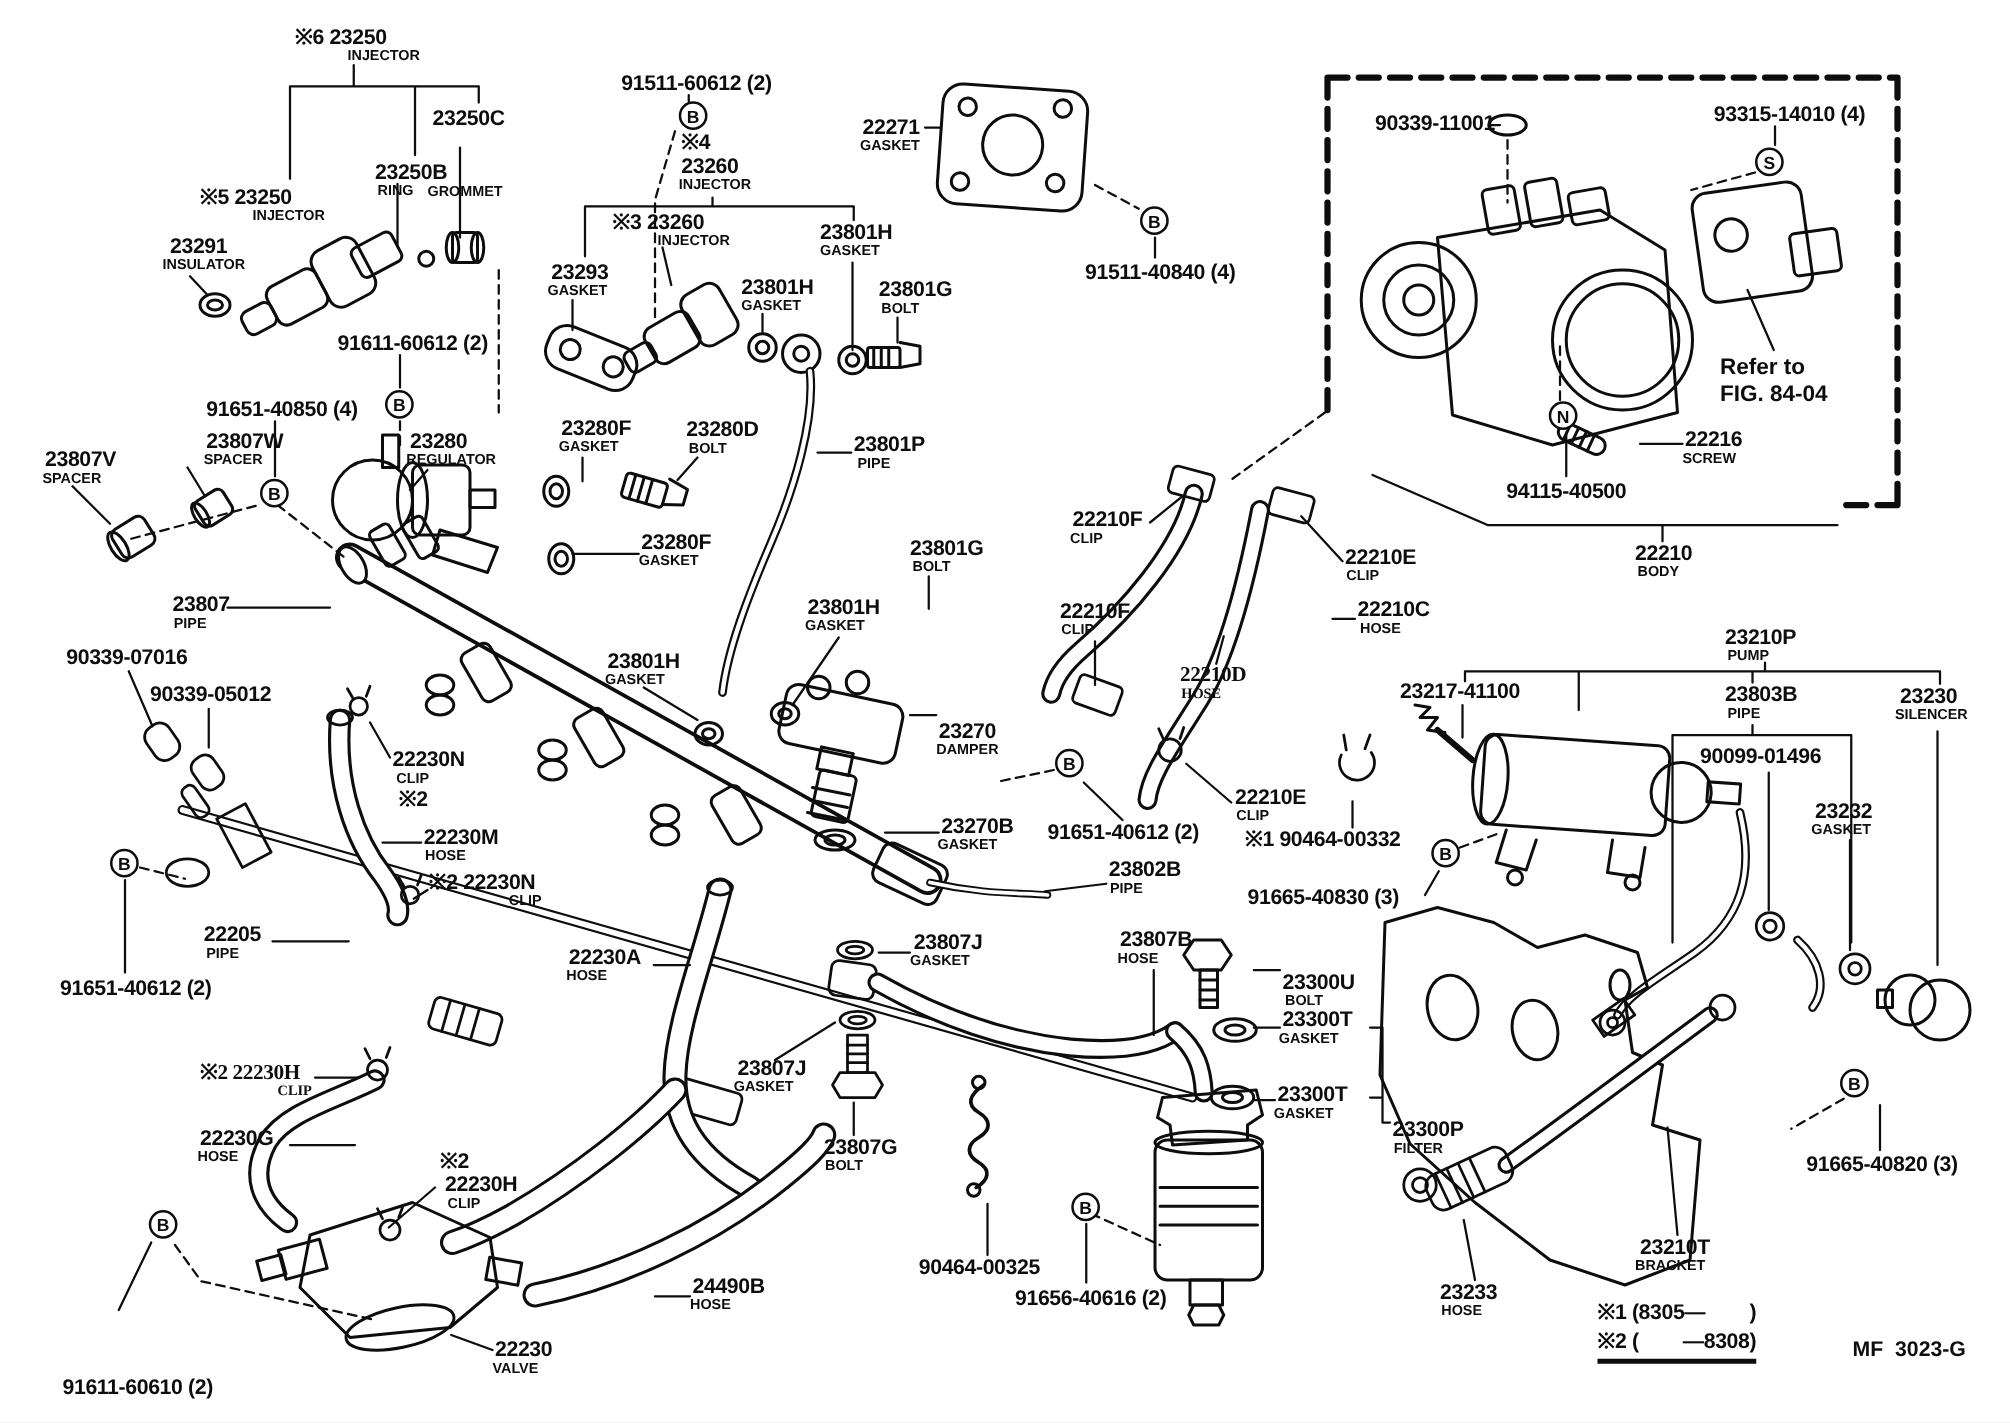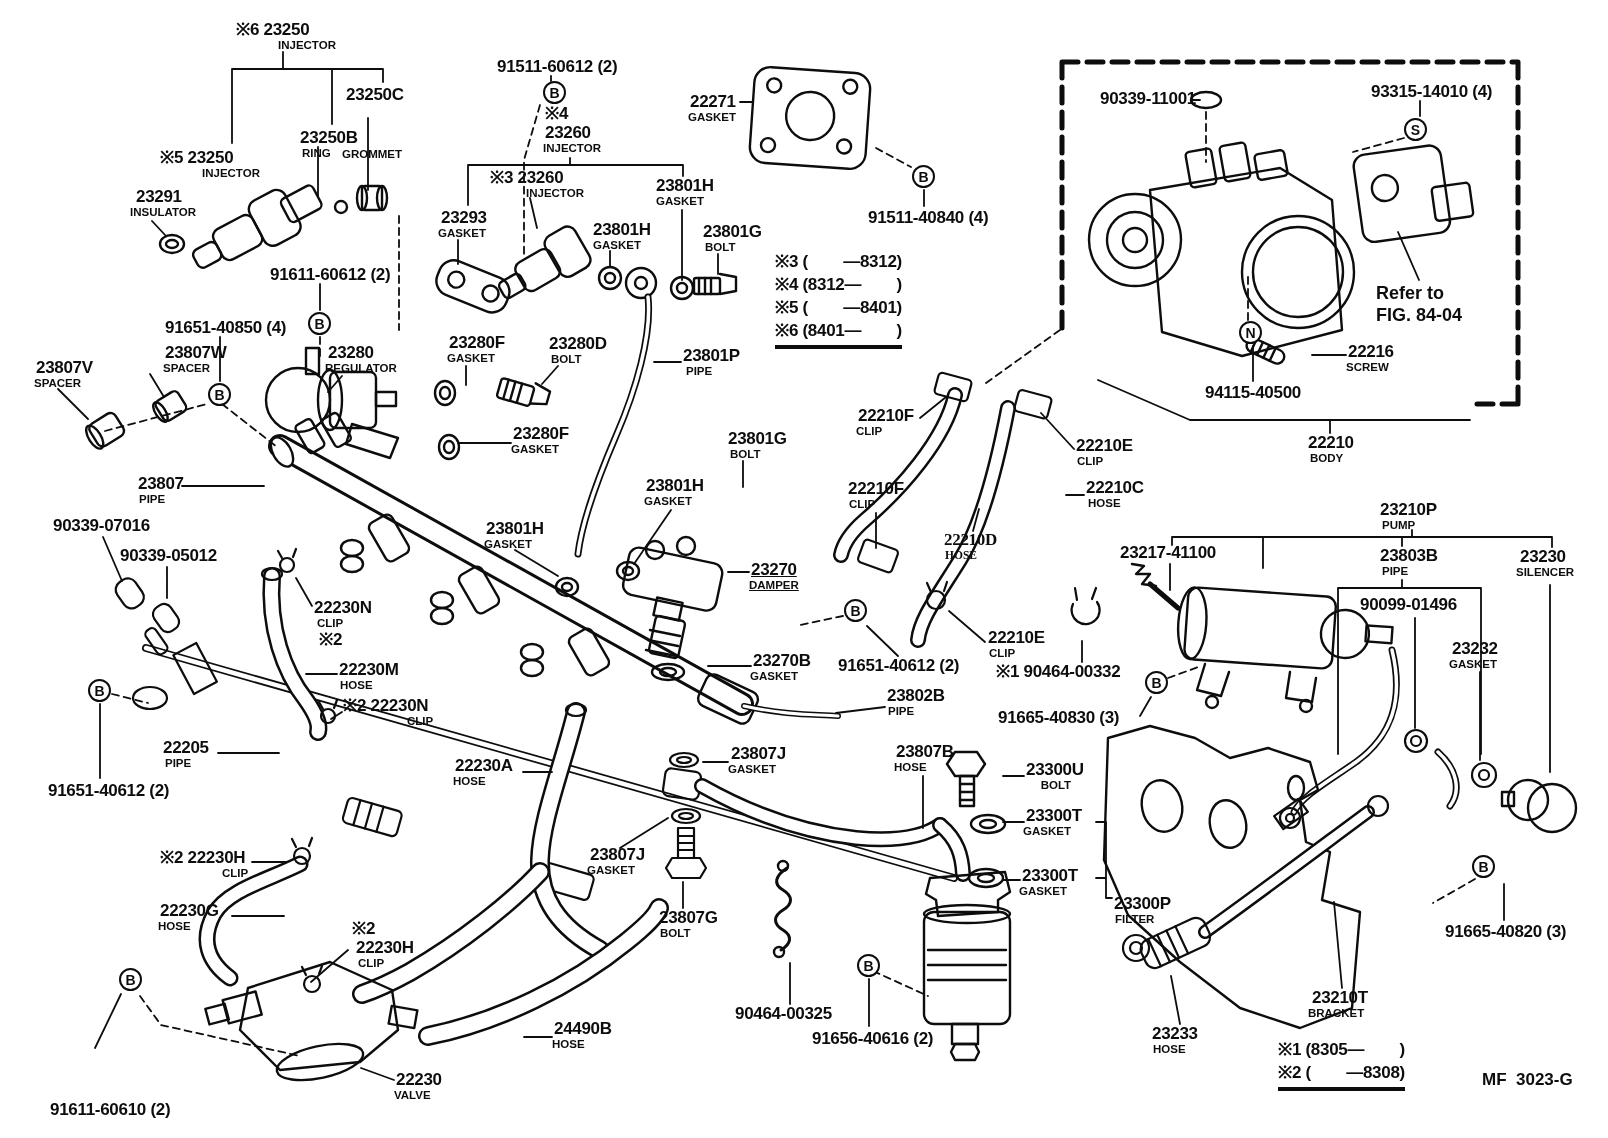--- a/index.html
+++ b/index.html
@@ -381,24 +381,20 @@
         <path d="M1404,138 L1353,152"></path>
         <path d="M1248,320 V272"></path>
         <path d="M1206,112 V162"></path>
         <path d="M1060,330 L986,383"></path>
         <path d="M399,216 V330"></path>
       </g>
     </g>
   </svg>
 
   <div id="labels-layer">
-    <div class="legend" style="left:775px;top:250px;">※3 (        —8312)
-※4 (8312—        )
-※5 (        —8401)
-※6 (8401—        )</div>
     <div class="legend" style="left:1278px;top:1038px;">※1 (8305—        )
 ※2 (        —8308)</div>
     <div class="ref-note" style="left:1376px;top:282px;">Refer to
 FIG. 84-04</div>
     <div class="fig-code" style="left:1482px;top:1070px;">MF  3023-G</div>
   <div class="label" style="left: 236px; top: 20px;">
         <div class="pn">※6 23250</div>
         <div class="sub" style="margin-left: 42px;">INJECTOR</div>
       </div>
       <div class="label" style="left: 346px; top: 85px;">
@@ -501,21 +497,21 @@
         <div class="sub" style="margin-left: 1px;">PIPE</div>
       </div>
       <div class="label" style="left: 646px; top: 476px;">
         <div class="pn">23801H</div>
         <div class="sub" style="margin-left: -2px;">GASKET</div>
       </div>
       <div class="label" style="left: 486px; top: 519px;">
         <div class="pn">23801H</div>
         <div class="sub" style="margin-left: -2px;">GASKET</div>
       </div>
-      <div class="label" style="left: 751px; top: 560px; text-decoration: underline;">
+      <div class="label" style="left: 751px; top: 575px;">
         <div class="pn">23270</div>
         <div class="sub" style="margin-left: -2px;">DAMPER</div>
       </div>
       <div class="label" style="left: 753px; top: 651px;">
         <div class="pn">23270B</div>
         <div class="sub" style="margin-left: -3px;">GASKET</div>
       </div>
       <div class="label" style="left: 858px; top: 406px;">
         <div class="pn">22210F</div>
         <div class="sub" style="margin-left: -2px;">CLIP</div>
@@ -587,21 +583,21 @@
         <div class="pn">23802B</div>
         <div class="sub" style="margin-left: 1px;">PIPE</div>
       </div>
       <div class="label" style="left: 998px; top: 708px;">
         <div class="pn">91665-40830 (3)</div>
       </div>
       <div class="label" style="left: 896px; top: 742px;">
         <div class="pn">23807B</div>
         <div class="sub" style="margin-left: -2px;">HOSE</div>
       </div>
-      <div class="label" style="left: 1026px; top: 760px; text-align: center;">
+      <div class="label" style="left: 1026px; top: 776px;">
         <div class="pn">23300U</div>
         <div class="sub" style="margin-left: 2px;">BOLT</div>
       </div>
       <div class="label" style="left: 1026px; top: 806px;">
         <div class="pn">23300T</div>
         <div class="sub" style="margin-left: -3px;">GASKET</div>
       </div>
       <div class="label" style="left: 1022px; top: 866px;">
         <div class="pn">23300T</div>
         <div class="sub" style="margin-left: -3px;">GASKET</div>
@@ -636,21 +632,21 @@
         <div class="pn">23210T</div>
         <div class="sub" style="margin-left: -4px;">BRACKET</div>
       </div>
       <div class="label" style="left: 1152px; top: 1024px;">
         <div class="pn">23233</div>
         <div class="sub" style="margin-left: 1px;">HOSE</div>
       </div>
       <div class="label" style="left: 1445px; top: 922px;">
         <div class="pn">91665-40820 (3)</div>
       </div>
-      <div class="label" style="left: 160px; top: 848px;">
+      <div class="label" style="left: 160px; top: 848px; font-family: Liberation Serif, serif;">
         <div class="pn">※2 22230H</div>
         <div class="sub" style="margin-left: 62px;">CLIP</div>
       </div>
       <div class="label" style="left: 160px; top: 901px;">
         <div class="pn">22230G</div>
         <div class="sub" style="margin-left: -2px;">HOSE</div>
       </div>
       <div class="label" style="left: 352px; top: 919px;">
         <div class="pn">※2</div>
         <div class="pn" style="margin-left: 4px;">22230H</div>

